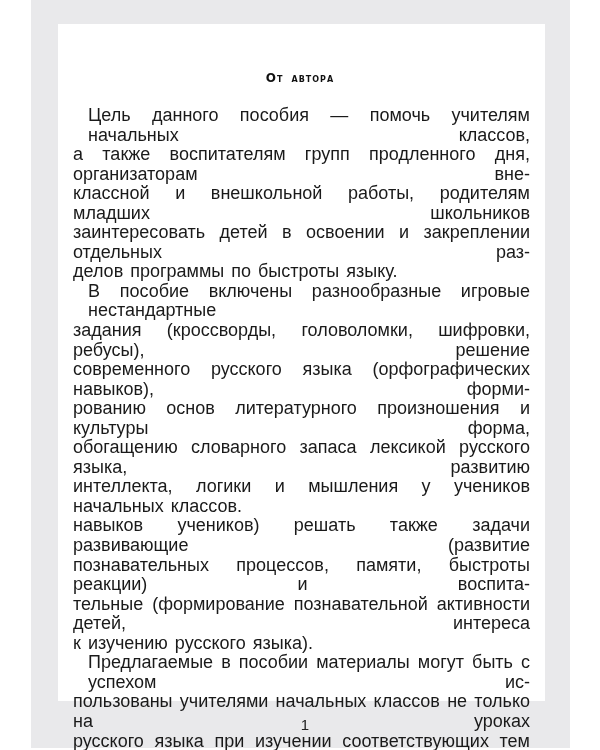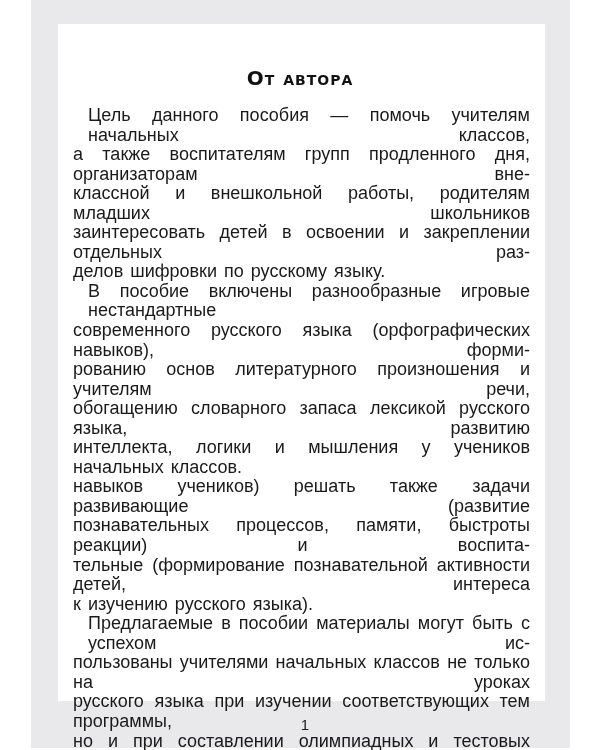--- a/index.html
+++ b/index.html
@@ -31,21 +31,21 @@
       background: #ffffff;
     }
     .title {
       position: absolute;
       left: 0;
       top: 66px;
       width: 600px;
       text-align: center;
       font-family: "DejaVu Sans", sans-serif;
       font-weight: bold;
-      font-size: 20px;
+      font-size: 12px;
       font-variant: small-caps;
       letter-spacing: 1px;
       color: #111111;
       line-height: 24px;
     }
     .title .sp { display: inline-block; width: 8px; }
     .body-text {
       position: absolute;
       left: 73px;
       top: 106px;
@@ -88,26 +88,27 @@
 <h1 class="title" style="margin:0;">
   <span>От</span><span class="sp"></span><span>автора</span>
 </h1>
 
 <div class="body-text">
   <div>
     <span class="line indent" style="white-space: normal; text-align-last: justify;">Цель данного пособия — помочь учителям начальных классов,</span>
     <span class="line" style="white-space: normal; text-align-last: justify;">а также воспитателям групп продленного дня, организаторам вне-</span>
     <span class="line" style="white-space: normal; text-align-last: justify;">классной и внешкольной работы, родителям младших школьников</span>
     <span class="line" style="white-space: normal; text-align-last: justify;">заинтересовать детей в освоении и закреплении отдельных раз-</span>
-    <span class="line last" style="white-space: normal;">делов шифровки по русскому языку.</span>
+    <span class="line last" style="white-space: normal;">делов программы по быстроты языку.</span>
   </div>
   <div>
     <span class="line indent" style="white-space: normal; text-align-last: justify;">В пособие включены разнообразные игровые нестандартные</span>
+    <span class="line" style="white-space: normal; text-align-last: justify;">задания (кроссворды, головоломки, шифровки, ребусы), решение</span>
     <span class="line" style="white-space: normal; text-align-last: justify;">современного русского языка (орфографических навыков), форми-</span>
-    <span class="line" style="white-space: normal; text-align-last: justify;">рованию основ литературного произношения и учителям речи,</span>
+    <span class="line" style="white-space: normal; text-align-last: justify;">рованию основ литературного произношения и культуры форма,</span>
     <span class="line" style="white-space: normal; text-align-last: justify;">обогащению словарного запаса лексикой русского языка, развитию</span>
     <span class="line last" style="white-space: normal;">интеллекта, логики и мышления у учеников начальных классов.</span>
   </div>
   <div>
     <span class="line" style="white-space: normal; text-align-last: justify;">навыков учеников) решать также задачи развивающие (развитие</span>
     <span class="line" style="white-space: normal; text-align-last: justify;">познавательных процессов, памяти, быстроты реакции) и воспита-</span>
     <span class="line" style="white-space: normal; text-align-last: justify;">тельные (формирование познавательной активности детей, интереса</span>
     <span class="line last" style="white-space: normal;">к изучению русского языка).</span>
   </div>
   <div>

